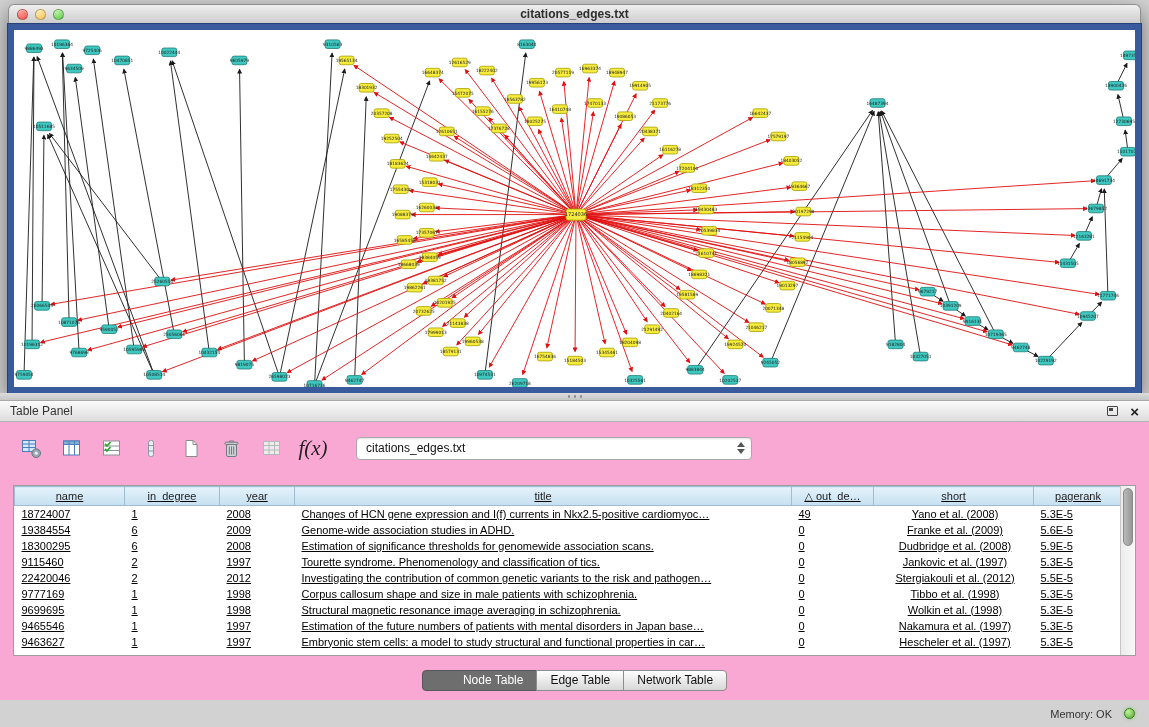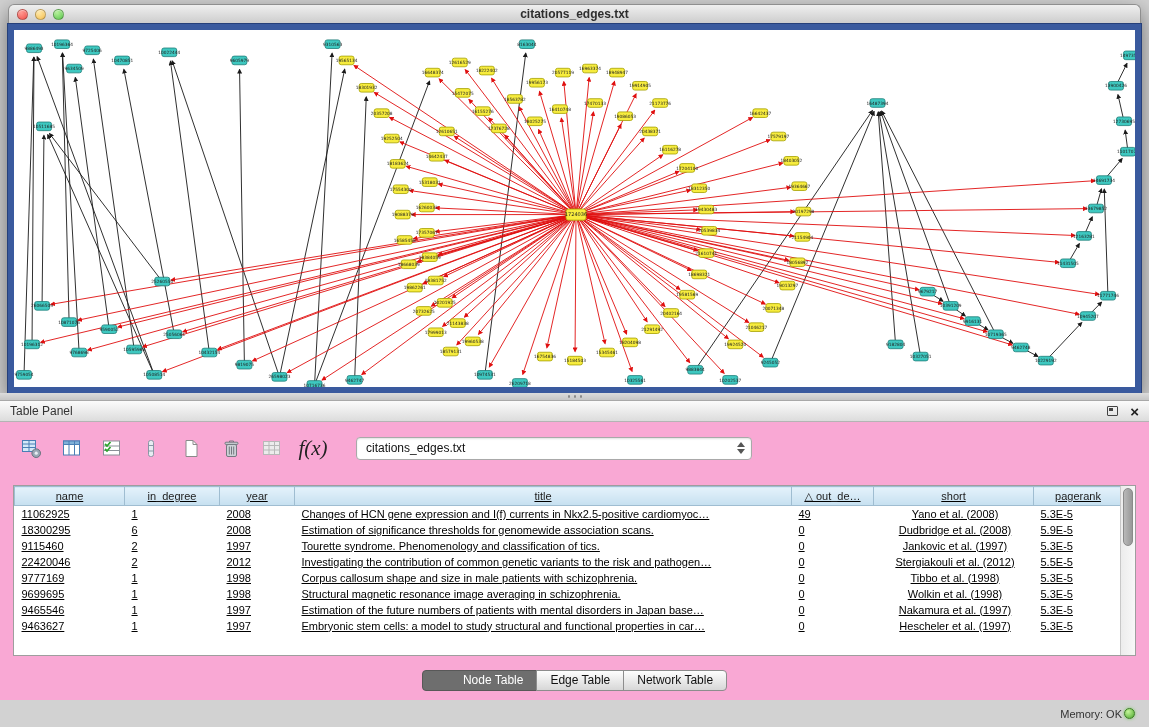--- a/index.html
+++ b/index.html
@@ -86,21 +86,21 @@
          font-family:"Liberation Sans", sans-serif; color:#111;
          background:linear-gradient(#fefefe,#d7d7d7); border:1px solid #8d8d8d;
          margin-left:-1px; cursor:pointer; }
   .tab:first-child { border-radius:4px 0 0 4px; margin-left:0; }
   .tab:last-child  { border-radius:0 4px 4px 0; }
   .tab.selected { background:#6e6e6e; color:#fff; border-color:#585858;padding-left:40px; }
 
   
   .statusbar { position:absolute; left:0; bottom:0; width:1149px; height:27px;
                display:flex; align-items:center; justify-content:flex-end;
-               padding-right:14px; gap:2px; background:#d2d2d2; }
+               padding-right:14px; gap:12px; background:#d2d2d2; }
   .statusbar span.mem-label { font-size:11px; color:#333; }
   .mem-dot { width:11px; height:11px; border-radius:50%;
              background:radial-gradient(circle at 35% 30%, #c5f59a, #4ca82e);
              border:1px solid #3c7d24; box-shadow:0 0 3px rgba(90,200,60,.8); }
 </style>
 </head>
 <body>
 
 <div class="screen">
 
@@ -603,27 +603,36 @@
               <th class="col-in_degree">in_degree</th>
               <th class="col-year">year</th>
               <th class="col-title">title</th>
               <th class="col-out_degree">△ out_de…</th>
               <th class="col-short">short</th>
               <th class="col-pagerank">pagerank</th>
             </tr>
           </thead>
         <tbody>
             <tr>
-              <td class="col-name">11062925</td>
+              <td class="col-name">18724007</td>
               <td class="col-in_degree">1</td>
               <td class="col-year">2008</td>
               <td class="col-title">Changes of HCN gene expression and I(f) currents in Nkx2.5-positive cardiomyoc…</td>
               <td class="col-out_degree">49</td>
               <td class="col-short">Yano et al. (2008)</td>
               <td class="col-pagerank">5.3E-5</td>
+            </tr>
+            <tr>
+              <td class="col-name">19384554</td>
+              <td class="col-in_degree">6</td>
+              <td class="col-year">2009</td>
+              <td class="col-title">Genome-wide association studies in ADHD.</td>
+              <td class="col-out_degree">0</td>
+              <td class="col-short">Franke et al. (2009)</td>
+              <td class="col-pagerank">5.6E-5</td>
             </tr>
             <tr>
               <td class="col-name">18300295</td>
               <td class="col-in_degree">6</td>
               <td class="col-year">2008</td>
               <td class="col-title">Estimation of significance thresholds for genomewide association scans.</td>
               <td class="col-out_degree">0</td>
               <td class="col-short">Dudbridge et al. (2008)</td>
               <td class="col-pagerank">5.9E-5</td>
             </tr>

